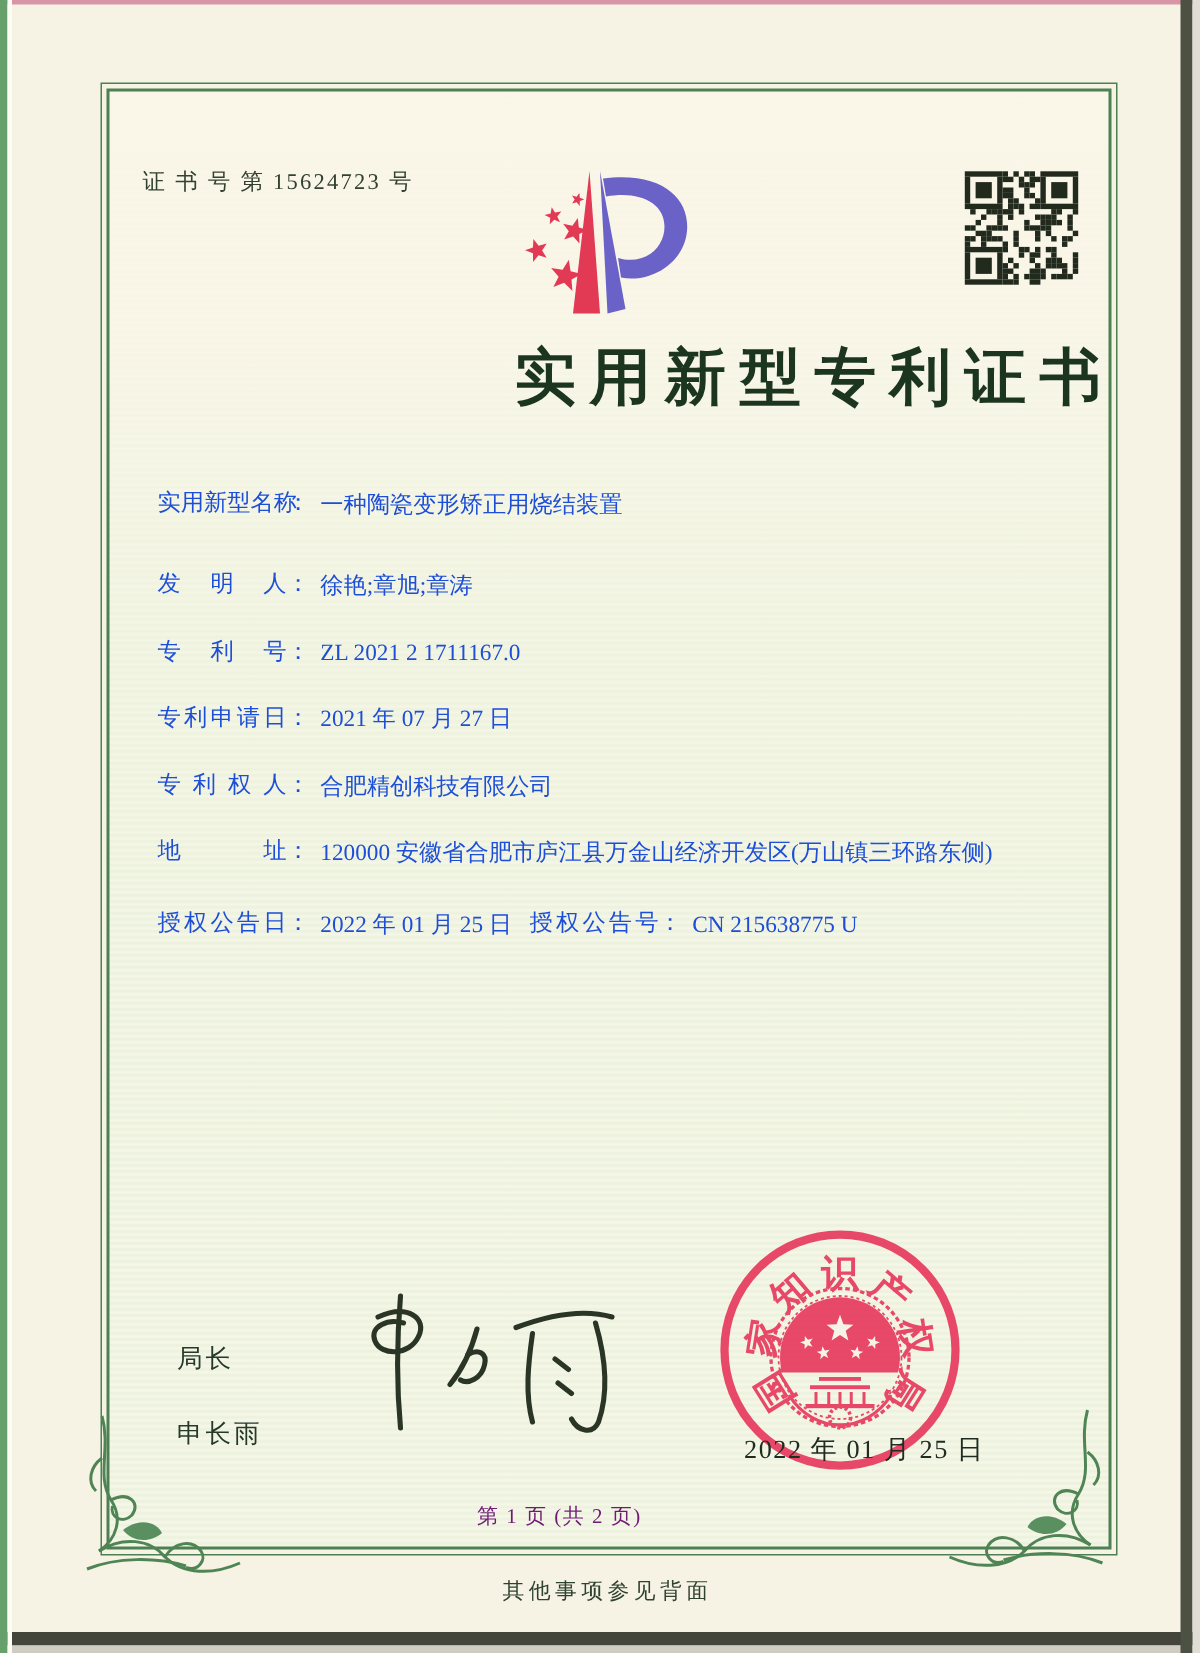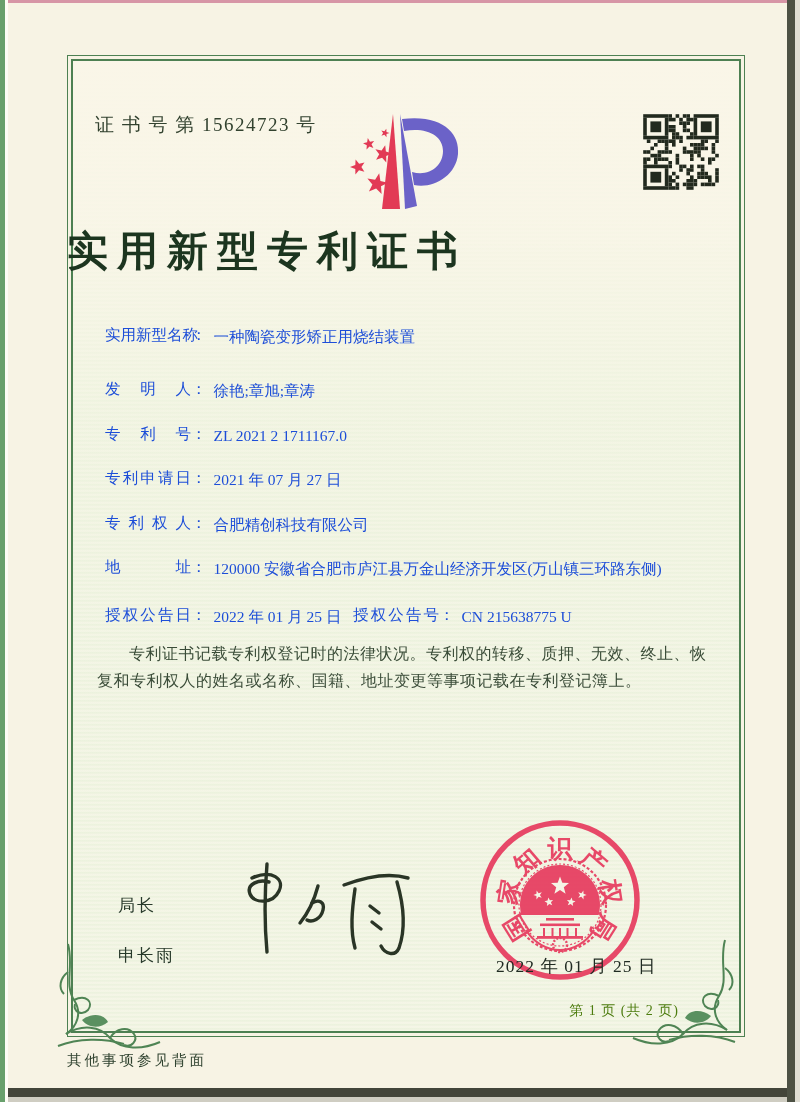--- a/index.html
+++ b/index.html
@@ -25,33 +25,33 @@
   }
   .frame-inner{
     position:absolute;inset:3px;
     border:2.5px solid #4d8052;
     background:
       linear-gradient(180deg, rgba(250,246,232,.96) 0%, rgba(250,246,232,.8) 16%,
         rgba(241,244,224,.4) 36%, rgba(235,241,218,.12) 58%, rgba(233,240,216,0) 100%),
       repeating-linear-gradient(180deg,#ecf2de 0px,#f7f7e9 2px,#e9f1db 4px);
   }
   .abs{position:absolute}
-  .cert-no{left:95px;top:112px;font-size:19px;letter-spacing:1.5px;color:#32422f}
-  .title{left:67px;top:224px;width:676px;text-align:left;
+  .cert-no{left:95px;top:112px;font-size:15px;letter-spacing:1.5px;color:#32422f}
+  .title{left:67px;top:224px;width:676px;text-align:right;
          font-size:41px;font-weight:700;letter-spacing:9px;color:#1c351f}
   .row{left:105px;font-size:15.5px;color:#1d4ed8;white-space:nowrap}
   .lbl{display:inline-block;width:86px;text-align:justify;text-align-last:justify;vertical-align:top}
   .val{display:inline-block;margin-left:7px;vertical-align:top;line-height:1.55;white-space:normal;max-width:505px}
   .paras{left:97px;top:641px;width:621px;font-size:16px;line-height:26.5px;
          letter-spacing:.5px;color:#3a4c38}
   .paras p{margin:0;text-indent:2em}
   .signer{left:118px;font-size:17px;color:#27392a;letter-spacing:2px}
   .seal-date{left:496px;top:954px;font-size:17.5px;letter-spacing:1px;color:#202b22;z-index:4}
-  .page-num{left:67px;top:1002px;width:612px;text-align:right;font-size:14px;color:#4d7c0f;letter-spacing:1px}
-  .back-note{left:67px;top:1051px;width:676px;font-size:14.5px;
+  .page-num{left:67px;top:1002px;width:612px;text-align:center;font-size:14px;color:#701a75;letter-spacing:1px}
+  .back-note{left:67px;top:1051px;width:676px;text-align:center;font-size:14.5px;
              letter-spacing:3px;color:#2f422f}
   svg{display:block}
 </style>
 </head>
 <body>
 
 <div class="edge-top"></div>
 <div class="edge-left"></div>
 <div class="edge-left2"></div>
 <div class="edge-right"></div>
@@ -255,21 +255,20 @@
 </div>
 
 <div class="abs row" style="top:605px">
   <span class="lbl">授权公告日</span><span>：</span><span class="val">2022 年 01 月 25 日</span>
 </div>
 <div class="abs row" style="left:353px;top:605px">
   <span class="lbl">授权公告号</span><span>：</span><span class="val">CN 215638775 U</span>
 </div>
 
 <div class="abs paras">
-  <p>专利证书记载专利权登记时的法律状况。专利权的转移、质押、无效、终止、恢复和专利权人的姓名或名称、国籍、地址变更等事项记载在专利登记簿上。</p>
 </div>
 
 <div class="abs signer" style="top:894px">局长</div>
 <div class="abs signer" style="top:944px">申长雨</div>
 
 <div class="abs" style="left:228px;top:858px;width:195px;height:102px">
   <svg width="195" height="102" viewBox="0 0 195 102" fill="none" stroke="#2a3526" stroke-width="3.4" stroke-linecap="round">
     <path d="M39,6 C37,30 36,62 39,94"></path>
     <path d="M24,20 C44,11 57,21 51,33 C45,46 26,46 22,36 C18,26 31,21 41,24"></path>
     <path d="M90,28 C86,43 81,54 72,65"></path>

